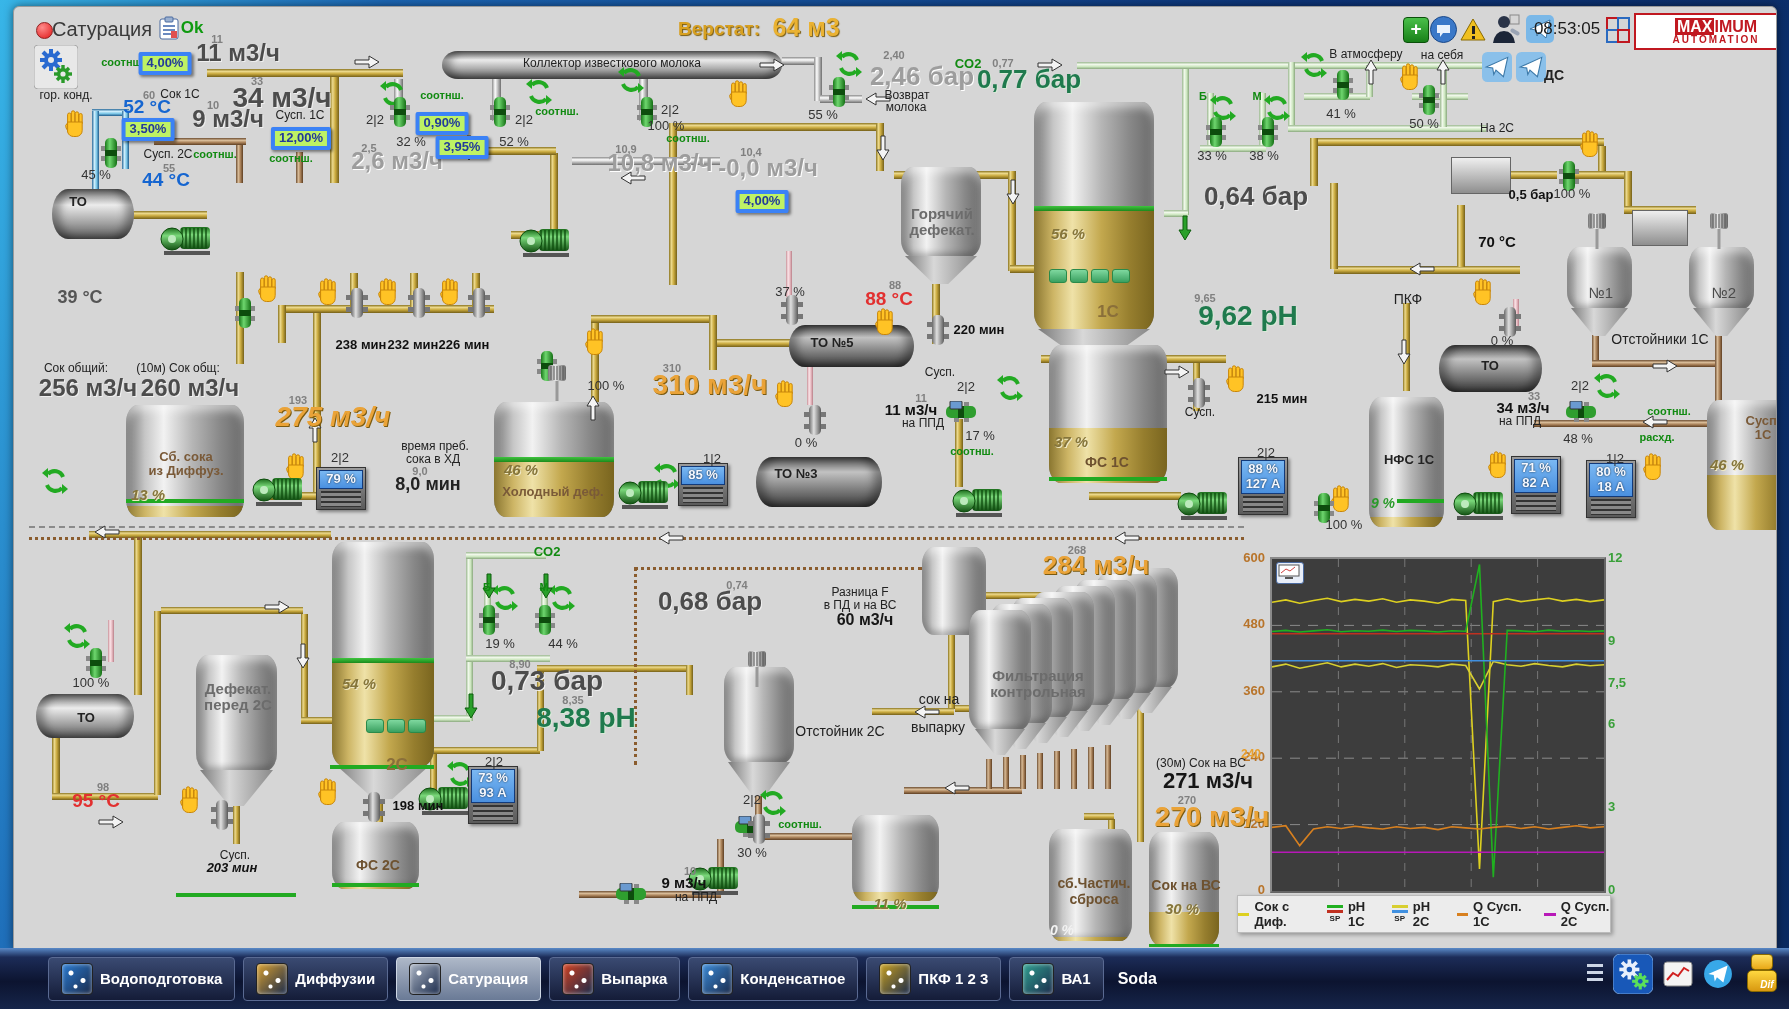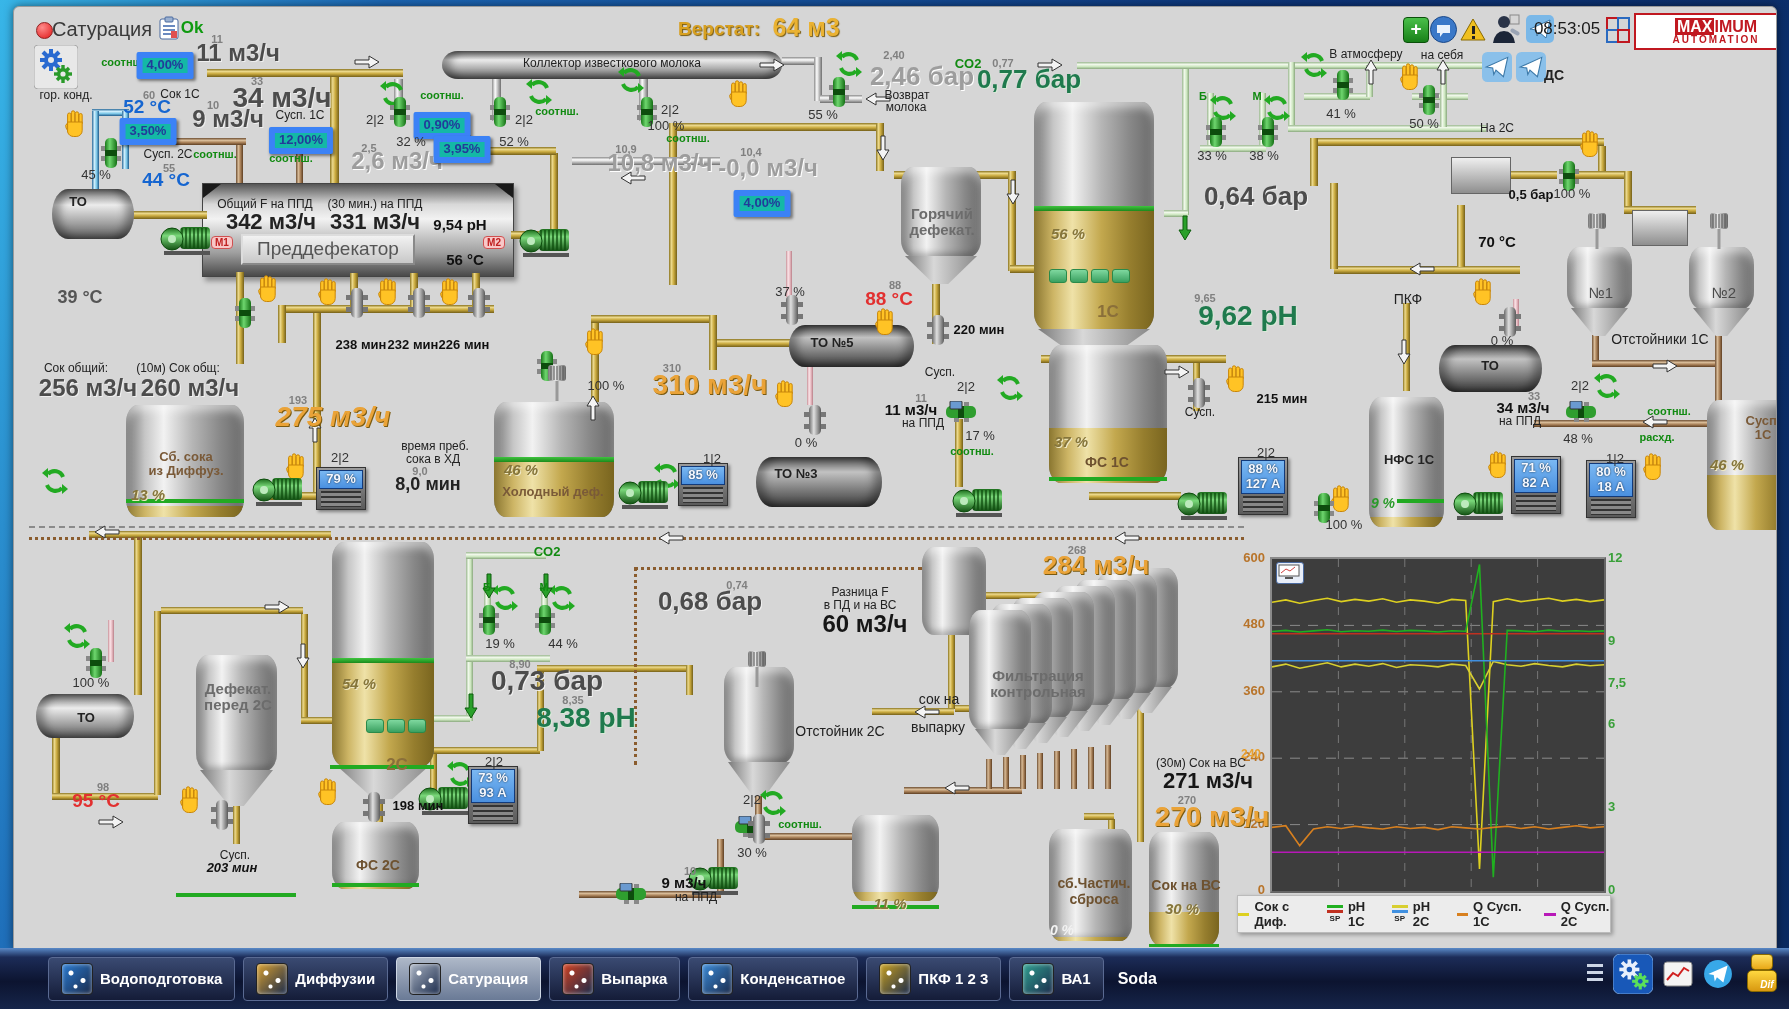--- a/index.html
+++ b/index.html
@@ -14,21 +14,21 @@
   .ttl{font-size:20px;color:#3a3a3a}.ok{font-weight:bold;font-size:17px;color:#0f9a10}
   .ver{font-weight:bold;font-size:19px;color:#d8a020;text-shadow:1px 1px 1px #7a5c10}
   .verv{font-weight:bold;font-size:25px;color:#eab232;text-shadow:1px 1px 1px #7a5c10}
   .time{font-size:17px;color:#1a1a1a}
   .sm{font-size:12px}.s14{font-size:14px}.s14b{font-size:14px;font-weight:bold}
   .smb{font-size:13px;font-weight:bold;color:#111}.smb15{font-size:15px;font-weight:bold;color:#111}
   .sp{font-size:11px;font-weight:bold;color:#808080}
   .spo{font-size:12px;font-weight:bold;color:#e8a030}
   .grn{font-size:11px;font-weight:bold;color:#118a11}.grn14{font-size:13px;font-weight:bold;color:#118a11}
   .pct{font-size:13px;color:#333}
-  .box{font-size:13px;font-weight:bold;color:#223a9a;background:#14b8a6;border:6px solid #3b82f6;
+  .box{font-size:13px;font-weight:bold;color:#223a9a;background:#bef264;border:4px solid #3b82f6;
        padding:0 4px 1px 4px;box-shadow:2px 2px 3px rgba(0,0,0,.45);border-radius:2px}
   .b18{font-size:18px;font-weight:bold;color:#222}.b18g{font-size:18px;font-weight:bold;color:#555}
   .b24{font-size:24px;font-weight:bold;color:#4c4c4c;text-shadow:1px 1px 0 #f0f0f0}
   .b26{font-size:26px;font-weight:bold;color:#4c4c4c;text-shadow:1px 1px 0 #f0f0f0}
   .b28{font-size:28px;font-weight:bold;color:#4c4c4c;text-shadow:1px 1px 0 #f0f0f0}
   .lt24{font-size:24px;font-weight:bold;color:#9d9d9d;text-shadow:1px 1px 0 #fff}
   .lt26{font-size:26px;font-weight:bold;color:#9d9d9d;text-shadow:1px 1px 0 #fff}
   .or26{font-size:26px;font-weight:bold;color:#eaa338;text-shadow:1px 1px 0 #7a5a10}
   .or28{font-size:28px;font-weight:bold;color:#eaa338;text-shadow:1px 1px 0 #7a5a10}
   .gr26{font-size:26px;font-weight:bold;color:#1f7a4d;text-shadow:1px 1px 0 #d8ecd8}
@@ -36,21 +36,21 @@
   .degb{font-size:19px;font-weight:bold;color:#1565d0}
   .degr{font-size:19px;font-weight:bold;color:#e23030}
   .lvl{font-size:15px;font-weight:bold;font-style:italic;color:#85753b;text-shadow:1px 1px 0 #efe8c4}
   .lvlw{font-size:14px;font-weight:bold;font-style:italic;color:#f2f2f2}
   .lvlg{font-size:14px;font-weight:bold;font-style:italic;color:#2a9a2a}
   .vlbl{font-size:15px;font-weight:bold;color:#6c6c6c}.vlbl15{font-size:15px;font-weight:bold;color:#6c6c6c}
   .vbr{font-size:13px;font-weight:bold;color:#7a5a38}.vbr14{font-size:14px;font-weight:bold;color:#6e5230}
   .tid{font-size:17px;font-weight:bold;color:#8a6f3a}
   .tto{font-size:13px;font-weight:bold;color:#222}
   .s15g{font-size:15px;color:#4a4a4a}
-  .blk20{font-size:24px;font-weight:bold;color:#161616}.blk22{font-size:22px;font-weight:bold;color:#161616}
+  .blk20{font-size:16px;font-weight:bold;color:#161616}.blk22{font-size:22px;font-weight:bold;color:#161616}
   
   .pp{position:absolute}
   .ph.g{background:linear-gradient(180deg,#8a7420,#ecd98c 30%,#c9a93d 60%,#74601a)}
   .pv.g{background:linear-gradient(90deg,#8a7420,#ecd98c 30%,#c9a93d 60%,#74601a)}
   .ph.w{background:linear-gradient(180deg,#8c8c8c,#fdfdfd 35%,#bdbdbd 65%,#6e6e6e)}
   .pv.w{background:linear-gradient(90deg,#8c8c8c,#fdfdfd 35%,#bdbdbd 65%,#6e6e6e)}
   .ph.b{background:linear-gradient(180deg,#6e4f33,#d8bb97 35%,#a77f57 65%,#5e3f23)}
   .pv.b{background:linear-gradient(90deg,#6e4f33,#d8bb97 35%,#a77f57 65%,#5e3f23)}
   .ph.lg{background:linear-gradient(180deg,#9bb890,#f0f8ea 35%,#cfe8c2 65%,#8aa87e)}
   .pv.lg{background:linear-gradient(90deg,#9bb890,#f0f8ea 35%,#cfe8c2 65%,#8aa87e)}
@@ -194,33 +194,20 @@
 
     <svg class="abs" style="left:1468px;top:45px" width="30" height="30" viewBox="0 0 28 28">
       <rect width="28" height="28" rx="5" fill="#8ac0ea"></rect>
         <polygon points="4,14 24,5 20,23 13,17 11,21 10,15" fill="#fff" stroke="#3a78a8"></polygon>
     </svg>
     <svg class="abs" style="left:1502px;top:45px" width="30" height="30" viewBox="0 0 28 28">
       <rect width="28" height="28" rx="5" fill="#8ac0ea"></rect>
         <polygon points="4,14 24,5 20,23 13,17 11,21 10,15" fill="#fff" stroke="#3a78a8"></polygon>
     </svg>
 
-    <div class="abs" style="left:188px;top:176px;width:310px;height:92px;background:linear-gradient(180deg,#555,#d8d8d8 22%,#f2f2f2 38%,#9e9e9e 75%,#4a4a4a);border:1px solid #444;box-shadow:3px 4px 5px rgba(0,0,0,.35)">
-      <div class="abs" style="left:0;top:0;border-style:solid;border-width:14px 18px 0 0;border-color:#1a1a1a transparent transparent transparent"></div>
-      <div class="abs" style="right:0;top:0;border-style:solid;border-width:0 18px 14px 0;border-color:transparent #1a1a1a transparent transparent"></div>
-      <div class="t sm" style="left:62px;top:14px">Общий F на ППД</div>
-      <div class="t b18" style="left:68px;top:27px;font-size:22px">342 м3/ч</div>
-      <div class="t sm" style="left:172px;top:14px">(30 мин.) на ППД</div>
-      <div class="t b18" style="left:172px;top:27px;font-size:22px">331 м3/ч</div>
-      <div class="t smb15" style="left:257px;top:33px">9,54 pH</div>
-      <div class="t smb15" style="left:262px;top:68px">56 °C</div>
-      <div class="mbadge" style="left:8px;top:52px">M1</div>
-      <div class="mbadge" style="right:8px;top:52px">M2</div>
-      <div class="pbtn" style="left:38px;top:50px;width:170px;height:27px;line-height:26px">Преддефекатор</div>
-    </div>
 
     <div id="chartpanel">
         <div id="plot" style="left: 1256px; top: 550px; width: 332px; height: 332px;"><svg width="332" height="332">
             <line x1="0" x2="332" y1="66.39999999999998" y2="66.39999999999998" stroke="#8a8a8a" stroke-dasharray="10 8"></line>
             <line x1="0" x2="332" y1="132.8" y2="132.8" stroke="#8a8a8a" stroke-dasharray="10 8"></line>
             <line x1="0" x2="332" y1="199.2" y2="199.2" stroke="#8a8a8a" stroke-dasharray="10 8"></line>
             <line x1="0" x2="332" y1="265.6" y2="265.6" stroke="#8a8a8a" stroke-dasharray="10 8"></line>
             <line y1="0" y2="332" x1="66.4" x2="66.4" stroke="#777" stroke-dasharray="8 8"></line>
             <line y1="0" y2="332" x1="132.8" x2="132.8" stroke="#777" stroke-dasharray="8 8"></line>
             <line y1="0" y2="332" x1="199.2" x2="199.2" stroke="#777" stroke-dasharray="8 8"></line>

